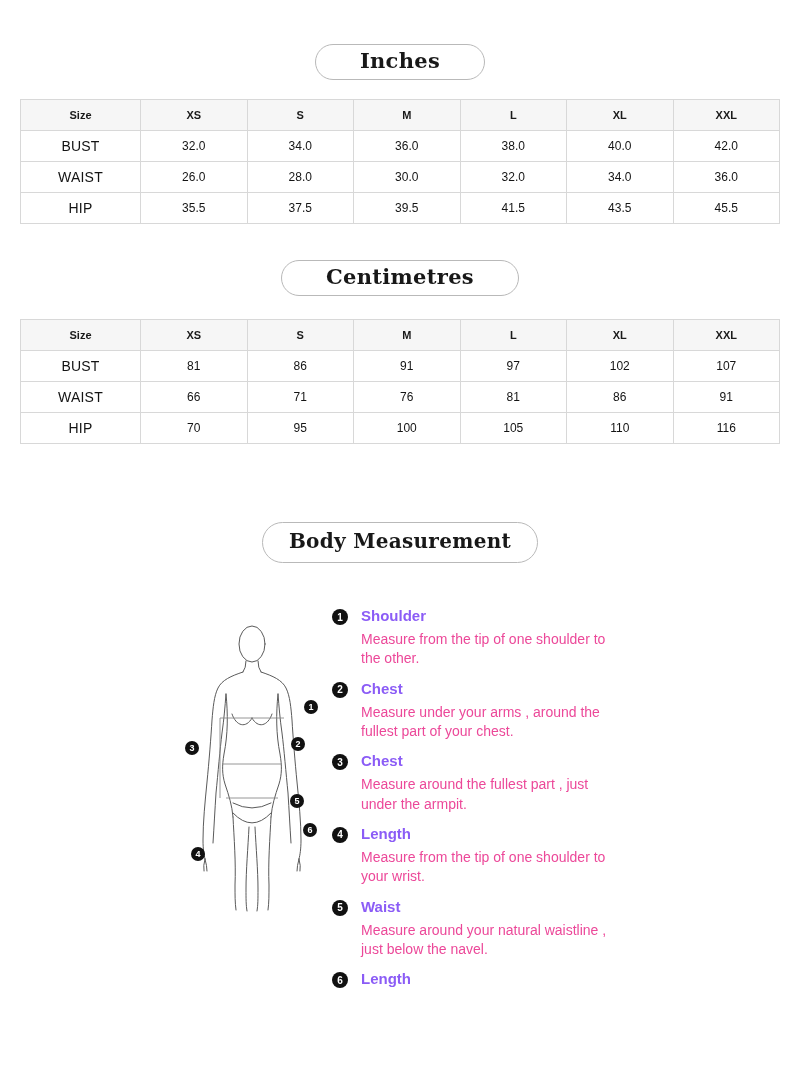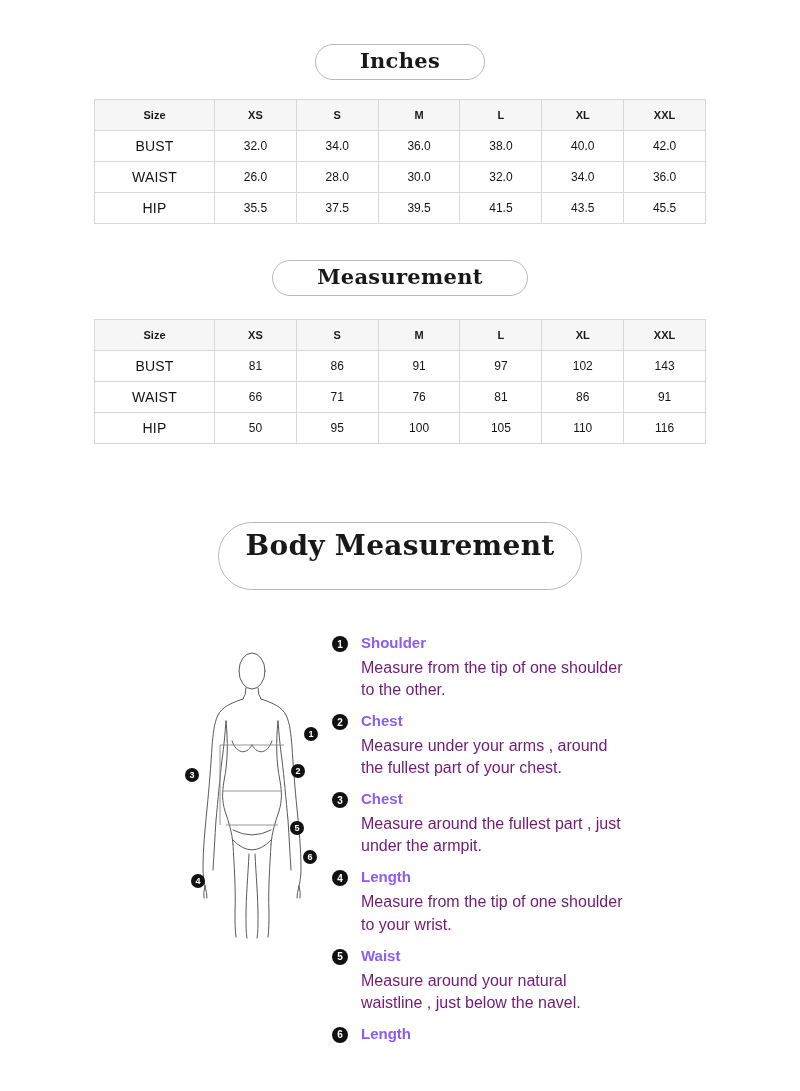--- a/index.html
+++ b/index.html
@@ -24,25 +24,25 @@
     border-radius: 60px;
     padding: 3px 44px 6px;
     font-family: "DejaVu Serif", serif;
     font-weight: 700;
     font-size: 21px;
     color: #181818;
     letter-spacing: 0.3px;
     background: #ffffff;
     text-align: right;
   }
-  .pill-large { padding: 6px 26px 27px; font-size: 28px; }
+  .pill-large { padding: 6px 26px 9px; font-size: 20px; }
 
   
   .size-table {
-    width: 612px;
+    width: 760px;
     margin: 19px auto 8px;
     border-collapse: collapse;
     table-layout: fixed;
     font-size: 12px;
     color: #141414;
   }
   .size-table-cm { margin-top: 23px; }
   .size-table th, .size-table td {
     border: 1px solid #d8d8d8;
     height: 31px;
@@ -81,23 +81,23 @@
     justify-content: center;
     margin-top: 2px;
   }
   .bm-title {
     font-size: 15px;
     font-weight: 600;
     color: #8b5cf6;
     margin-bottom: 6px;
   }
   .bm-desc {
-    font-size: 16px;
+    font-size: 14px;
     line-height: 1.38;
-    color: #701a75;
+    color: #ec4899;
     width: 262px;
   }
 </style>
 </head>
 <body>
 
 <div class="heading-row heading-inches">
   <span class="pill">Inches</span>
 </div>
 
@@ -147,21 +147,21 @@
       <td>37.5</td>
       <td>39.5</td>
       <td>41.5</td>
       <td>43.5</td>
       <td>45.5</td>
     </tr>
   </tbody>
 </table>
 
 <div class="heading-row heading-cm">
-  <span class="pill">Measurement</span>
+  <span class="pill">Centimetres</span>
 </div>
 
 <table class="size-table size-table-cm">
   <colgroup>
       <col class="col-first">
       <col>
       <col>
       <col>
       <col>
       <col>
@@ -179,34 +179,34 @@
     </tr>
   </thead>
   <tbody>
     <tr>
       <td class="row-label">BUST</td>
       <td>81</td>
       <td>86</td>
       <td>91</td>
       <td>97</td>
       <td>102</td>
-      <td>143</td>
+      <td>107</td>
     </tr>
     <tr>
       <td class="row-label">WAIST</td>
       <td>66</td>
       <td>71</td>
       <td>76</td>
       <td>81</td>
       <td>86</td>
       <td>91</td>
     </tr>
     <tr>
       <td class="row-label">HIP</td>
-      <td>50</td>
+      <td>70</td>
       <td>95</td>
       <td>100</td>
       <td>105</td>
       <td>110</td>
       <td>116</td>
     </tr>
   </tbody>
 </table>
 
 <div class="heading-row heading-body">

